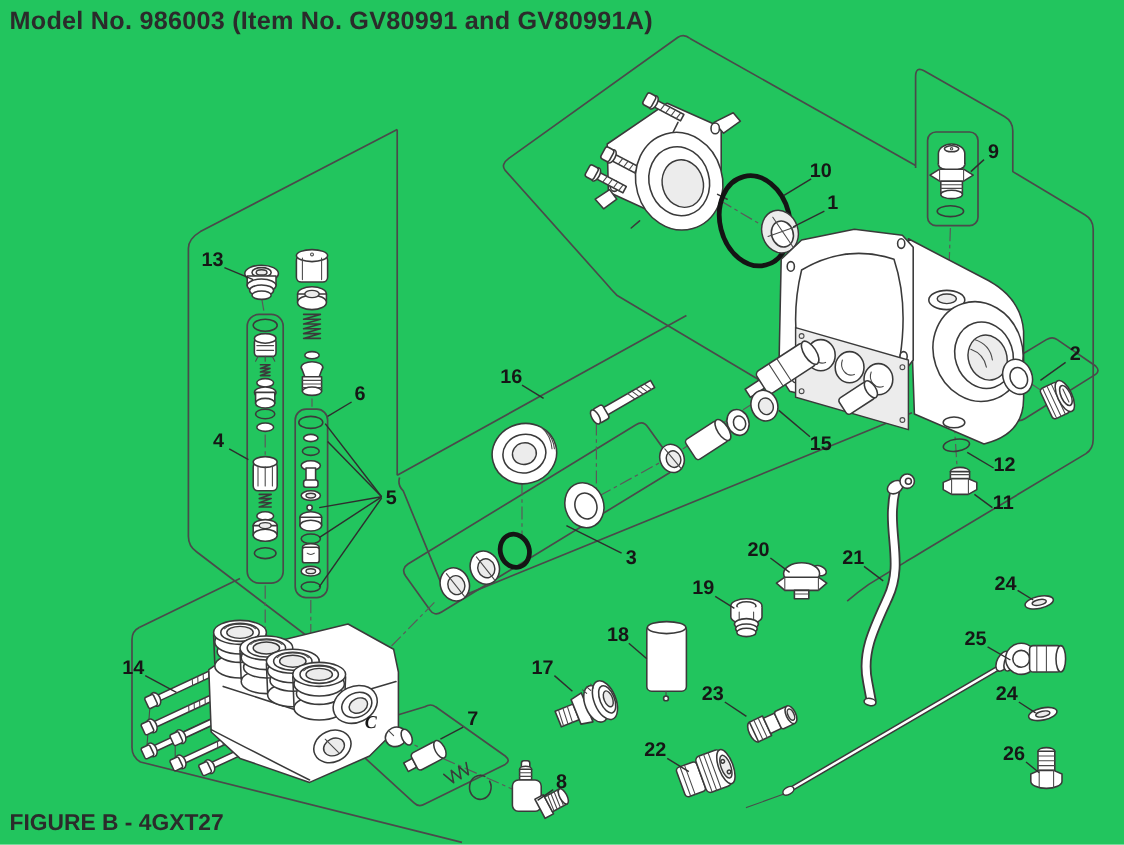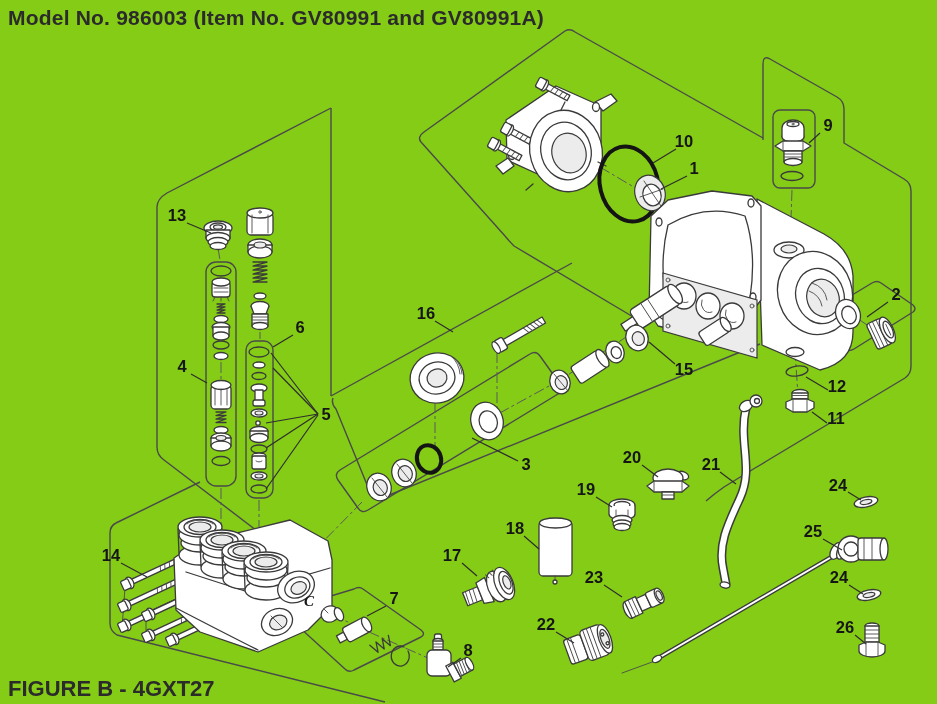--- a/index.html
+++ b/index.html
@@ -1,20 +1,20 @@
 <!DOCTYPE html>
 <html><head>
 <meta charset="utf-8">
 <style>
   html,body{margin:0;padding:0;background:#fff;}
-  #stage{position:relative;width:937px;height:704px;background:#84cc16;overflow:hidden;
+  #stage{position:relative;width:937px;height:704px;background:#22c55e;overflow:hidden;
          font-family:"Liberation Sans",sans-serif;}
   .title{position:absolute;left:8px;top:6px;font-size:21px;font-weight:bold;color:#2b2b2b;
          letter-spacing:0.2px;}
-  .figure-label{position:absolute;left:8px;top:676px;font-size:22px;font-weight:bold;color:#2b2b2b;}
+  .figure-label{position:absolute;left:8px;top:676px;font-size:19px;font-weight:bold;color:#2b2b2b;}
   #diagram-svg{position:absolute;left:0;top:0;}
   
   .ln  {fill:none;stroke:#3a3a3a;stroke-width:1.3;stroke-linejoin:round;stroke-linecap:round;}
   .lnt {fill:none;stroke:#4a4a4a;stroke-width:0.9;stroke-linecap:round;}
   .fw  {fill:#ffffff;stroke:#3a3a3a;stroke-width:1.3;stroke-linejoin:round;}
   .fg  {fill:#ececec;stroke:#3a3a3a;stroke-width:1.2;}
   .ork {fill:none;stroke:#141414;stroke-width:4;}
   .dash{fill:none;stroke:#5a5a5a;stroke-width:1;stroke-dasharray:11 3 3 3;}
   .sheet{fill:none;stroke:#4a4a4a;stroke-width:1.4;stroke-linejoin:round;}
   .leader{stroke:#2e2e2e;stroke-width:1.2;}

